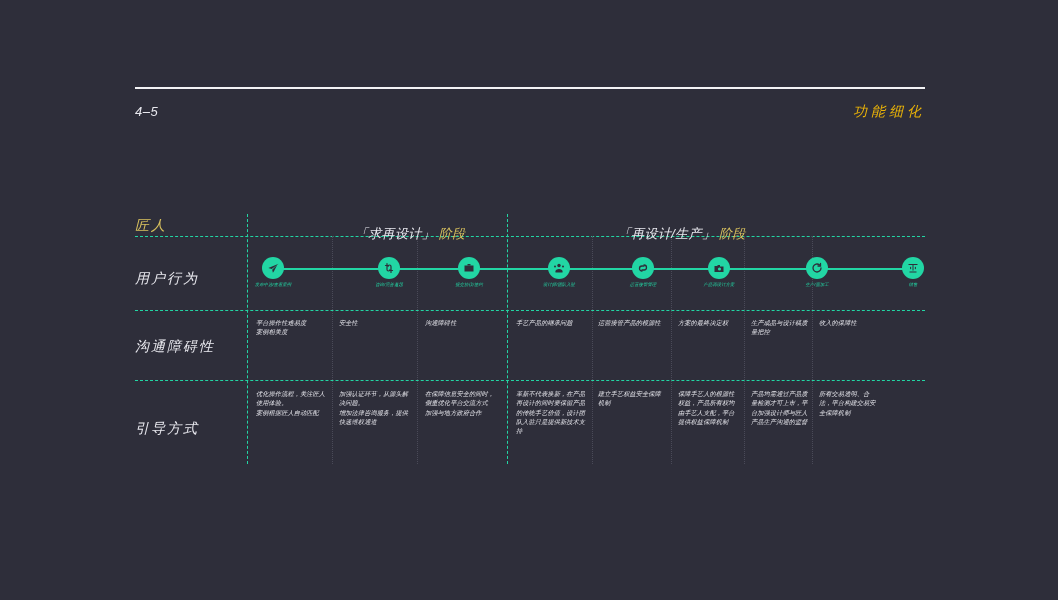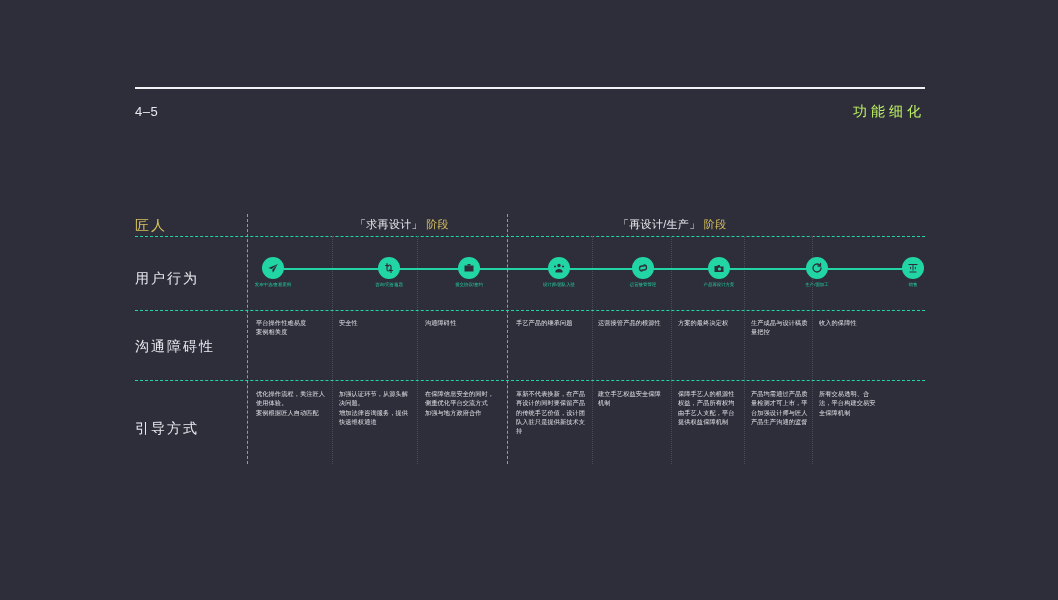--- a/index.html
+++ b/index.html
@@ -3,34 +3,34 @@
 <meta charset="utf-8">
 <title>功能细化</title>
 <style>
   * { box-sizing: border-box; margin: 0; padding: 0; }
   html, body {
     width: 1058px; height: 600px;
     background: #2e2e3a;
     font-family: "Liberation Sans", "DejaVu Sans", sans-serif;
     overflow: hidden;
   }
-  .page { position: relative; width: 1058px; height: 600px; }
+  .page { position: relative; width: 1058px; height: 600px; font-style: italic; }
 
   
   .header-rule {
     position: absolute; left: 135px; top: 87px; width: 790px; height: 2px;
     background: #f2f2f5;
   }
   .header-left {
     position: absolute; left: 135px; top: 104px;
     font-size: 13px; color: #e8e8ee; letter-spacing: 0.5px;
   }
   .header-right {
     position: absolute; right: 133px; top: 103px;
-    font-size: 14px; color: #bef264; letter-spacing: 4px;
+    font-size: 14px; color: #eab308; letter-spacing: 4px;
   }
 
   
   .matrix {
     position: absolute; left: 135px; top: 214px;
     width: 790px; height: 250px;
   }
   .row-label {
     position: absolute; left: 0; width: 112px;
     font-size: 14px; color: #e9e9ef; letter-spacing: 2px;
@@ -55,22 +55,22 @@
   }
 
   
   .coldiv {
     position: absolute; top: 22px; width: 0; height: 228px;
     border-left: 1px dotted #4a4a58;
   }
 
   
   .phase-title {
-    position: absolute; top: 3px;
-    font-size: 11px; color: #eaeaf0; letter-spacing: 0.3px; white-space: nowrap;
+    position: absolute; top: 11px;
+    font-size: 13px; color: #eaeaf0; letter-spacing: 0.3px; white-space: nowrap;
   }
   .phase-title .ph-tag { color: #d8c15e; }
 
   
   .flow { position: absolute; left: 112px; top: 38px; width: 678px; height: 46px; }
   .flow-line {
     position: absolute; left: 26px; top: 16px; width: 640px; height: 1.5px;
     background: #22d6a4;
   }
   .node { position: absolute; top: 0; width: 74px; margin-left: -37px; text-align: center; }

